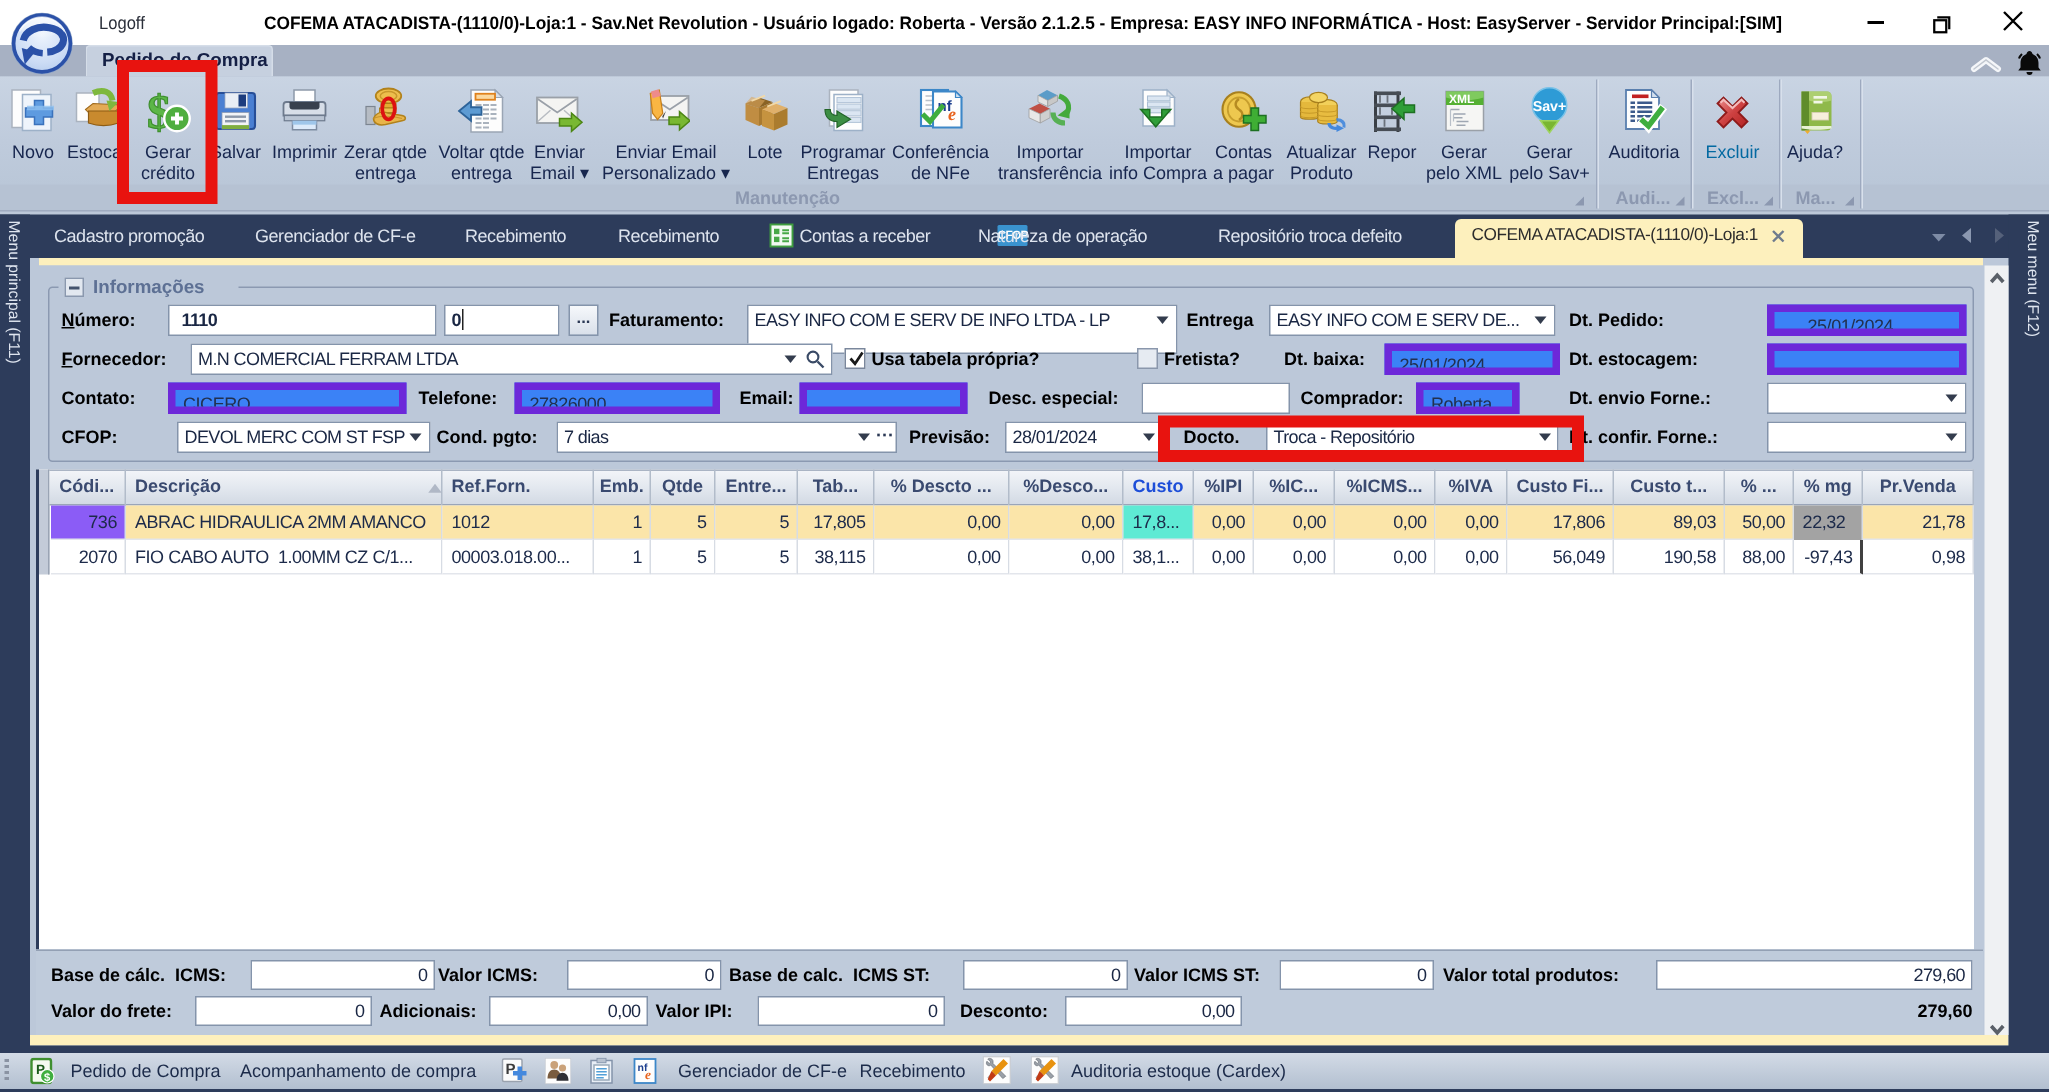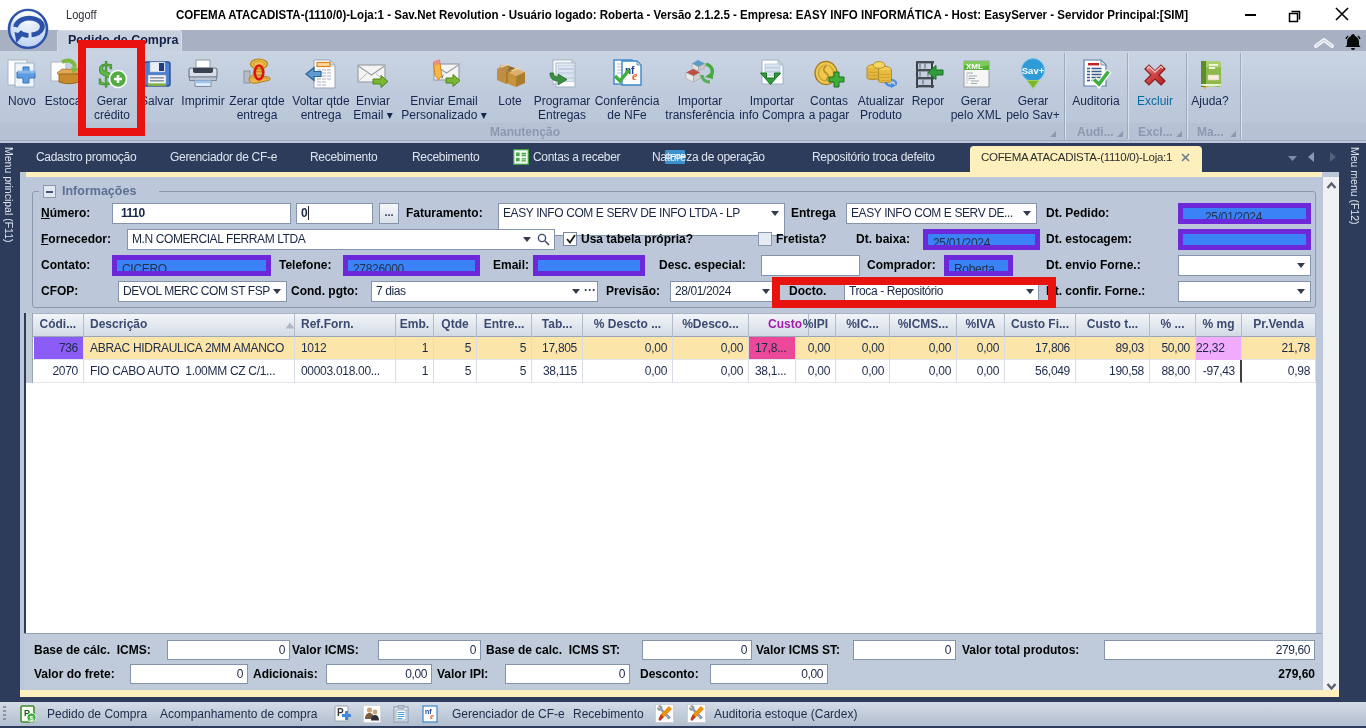--- a/index.html
+++ b/index.html
@@ -450,21 +450,21 @@
 <div class="abs" style="left:33px;top:313px;width:1283px;height:24px;background:linear-gradient(#f2f4f8,#e3e8ef 50%,#d3dae4);border-top:1px solid #aab4c4;border-bottom:1px solid #9aa5b8;"></div>
 <div class="abs" style="left:33.5px;top:313px;width:50.5px;height:24px;border-right:1px solid #b2bcca;font-size:12px;font-weight:bold;color:#3a4a70;line-height:23px;text-align:left;padding-left:6px;white-space:nowrap;overflow:hidden;">Códi...</div>
 <div class="abs" style="left:84px;top:313px;width:211px;height:24px;border-right:1px solid #b2bcca;font-size:12px;font-weight:bold;color:#3a4a70;line-height:23px;text-align:left;padding-left:6px;white-space:nowrap;overflow:hidden;">Descrição</div>
 <div class="abs" style="left:295px;top:313px;width:101px;height:24px;border-right:1px solid #b2bcca;font-size:12px;font-weight:bold;color:#3a4a70;line-height:23px;text-align:left;padding-left:6px;white-space:nowrap;overflow:hidden;">Ref.Forn.</div>
 <div class="abs" style="left:396px;top:313px;width:38px;height:24px;border-right:1px solid #b2bcca;font-size:12px;font-weight:bold;color:#3a4a70;line-height:23px;text-align:center;padding-left:0px;white-space:nowrap;overflow:hidden;">Emb.</div>
 <div class="abs" style="left:434px;top:313px;width:43px;height:24px;border-right:1px solid #b2bcca;font-size:12px;font-weight:bold;color:#3a4a70;line-height:23px;text-align:center;padding-left:0px;white-space:nowrap;overflow:hidden;">Qtde</div>
 <div class="abs" style="left:477px;top:313px;width:55px;height:24px;border-right:1px solid #b2bcca;font-size:12px;font-weight:bold;color:#3a4a70;line-height:23px;text-align:center;padding-left:0px;white-space:nowrap;overflow:hidden;">Entre...</div>
 <div class="abs" style="left:532px;top:313px;width:51px;height:24px;border-right:1px solid #b2bcca;font-size:12px;font-weight:bold;color:#3a4a70;line-height:23px;text-align:center;padding-left:0px;white-space:nowrap;overflow:hidden;">Tab...</div>
 <div class="abs" style="left:583px;top:313px;width:90px;height:24px;border-right:1px solid #b2bcca;font-size:12px;font-weight:bold;color:#3a4a70;line-height:23px;text-align:center;padding-left:0px;white-space:nowrap;overflow:hidden;">% Descto ...</div>
 <div class="abs" style="left:673px;top:313px;width:76px;height:24px;border-right:1px solid #b2bcca;font-size:12px;font-weight:bold;color:#3a4a70;line-height:23px;text-align:center;padding-left:0px;white-space:nowrap;overflow:hidden;">%Desco...</div>
-<div class="abs" style="left:749px;top:313px;width:47px;height:24px;border-right:1px solid #b2bcca;font-size:12px;font-weight:bold;color:#a21caf;line-height:23px;text-align:center;padding-left:0px;white-space:nowrap;overflow:hidden;margin-left:13px;">Custo</div>
+<div class="abs" style="left:749px;top:313px;width:47px;height:24px;border-right:1px solid #b2bcca;font-size:12px;font-weight:bold;color:#1d4ed8;line-height:23px;text-align:center;padding-left:0px;white-space:nowrap;overflow:hidden;">Custo</div>
 <div class="abs" style="left:796px;top:313px;width:40px;height:24px;border-right:1px solid #b2bcca;font-size:12px;font-weight:bold;color:#3a4a70;line-height:23px;text-align:center;padding-left:0px;white-space:nowrap;overflow:hidden;">%IPI</div>
 <div class="abs" style="left:836px;top:313px;width:54px;height:24px;border-right:1px solid #b2bcca;font-size:12px;font-weight:bold;color:#3a4a70;line-height:23px;text-align:center;padding-left:0px;white-space:nowrap;overflow:hidden;">%IC...</div>
 <div class="abs" style="left:890px;top:313px;width:67px;height:24px;border-right:1px solid #b2bcca;font-size:12px;font-weight:bold;color:#3a4a70;line-height:23px;text-align:center;padding-left:0px;white-space:nowrap;overflow:hidden;">%ICMS...</div>
 <div class="abs" style="left:957px;top:313px;width:48px;height:24px;border-right:1px solid #b2bcca;font-size:12px;font-weight:bold;color:#3a4a70;line-height:23px;text-align:center;padding-left:0px;white-space:nowrap;overflow:hidden;">%IVA</div>
 <div class="abs" style="left:1005px;top:313px;width:71px;height:24px;border-right:1px solid #b2bcca;font-size:12px;font-weight:bold;color:#3a4a70;line-height:23px;text-align:center;padding-left:0px;white-space:nowrap;overflow:hidden;">Custo Fi...</div>
 <div class="abs" style="left:1076px;top:313px;width:74px;height:24px;border-right:1px solid #b2bcca;font-size:12px;font-weight:bold;color:#3a4a70;line-height:23px;text-align:center;padding-left:0px;white-space:nowrap;overflow:hidden;">Custo t...</div>
 <div class="abs" style="left:1150px;top:313px;width:46px;height:24px;border-right:1px solid #b2bcca;font-size:12px;font-weight:bold;color:#3a4a70;line-height:23px;text-align:center;padding-left:0px;white-space:nowrap;overflow:hidden;">% ...</div>
 <div class="abs" style="left:1196px;top:313px;width:46px;height:24px;border-right:1px solid #b2bcca;font-size:12px;font-weight:bold;color:#3a4a70;line-height:23px;text-align:center;padding-left:0px;white-space:nowrap;overflow:hidden;">% mg</div>
 <div class="abs" style="left:1242px;top:313px;width:74px;height:24px;border-right:1px solid #b2bcca;font-size:12px;font-weight:bold;color:#3a4a70;line-height:23px;text-align:center;padding-left:0px;white-space:nowrap;overflow:hidden;">Pr.Venda</div>
 <svg style="left:285px;top:322px;" width="10" height="7" viewBox="0 0 10 7">
@@ -472,29 +472,29 @@
   </svg>
 <div class="abs" style="left:33.5px;top:337px;width:50.5px;height:23px;background:#8b5cf6;border-right:1px solid #d7dce4;border-bottom:1px solid #e3e6ec;font-size:12px;letter-spacing:-0.3px;color:#1c2a4a;line-height:22px;text-align:right;padding-right:5px;white-space:nowrap;overflow:hidden;">736</div>
 <div class="abs" style="left:84px;top:337px;width:211px;height:23px;background:#fbe5a9;border-right:1px solid #d7dce4;border-bottom:1px solid #e3e6ec;font-size:12px;letter-spacing:-0.3px;color:#1c2a4a;line-height:22px;text-align:left;padding-left:6px;white-space:nowrap;overflow:hidden;">ABRAC HIDRAULICA 2MM AMANCO</div>
 <div class="abs" style="left:295px;top:337px;width:101px;height:23px;background:#fbe5a9;border-right:1px solid #d7dce4;border-bottom:1px solid #e3e6ec;font-size:12px;letter-spacing:-0.3px;color:#1c2a4a;line-height:22px;text-align:left;padding-left:6px;white-space:nowrap;overflow:hidden;">1012</div>
 <div class="abs" style="left:396px;top:337px;width:38px;height:23px;background:#fbe5a9;border-right:1px solid #d7dce4;border-bottom:1px solid #e3e6ec;font-size:12px;letter-spacing:-0.3px;color:#1c2a4a;line-height:22px;text-align:right;padding-right:5px;white-space:nowrap;overflow:hidden;">1</div>
 <div class="abs" style="left:434px;top:337px;width:43px;height:23px;background:#fbe5a9;border-right:1px solid #d7dce4;border-bottom:1px solid #e3e6ec;font-size:12px;letter-spacing:-0.3px;color:#1c2a4a;line-height:22px;text-align:right;padding-right:5px;white-space:nowrap;overflow:hidden;">5</div>
 <div class="abs" style="left:477px;top:337px;width:55px;height:23px;background:#fbe5a9;border-right:1px solid #d7dce4;border-bottom:1px solid #e3e6ec;font-size:12px;letter-spacing:-0.3px;color:#1c2a4a;line-height:22px;text-align:right;padding-right:5px;white-space:nowrap;overflow:hidden;">5</div>
 <div class="abs" style="left:532px;top:337px;width:51px;height:23px;background:#fbe5a9;border-right:1px solid #d7dce4;border-bottom:1px solid #e3e6ec;font-size:12px;letter-spacing:-0.3px;color:#1c2a4a;line-height:22px;text-align:right;padding-right:5px;white-space:nowrap;overflow:hidden;">17,805</div>
 <div class="abs" style="left:583px;top:337px;width:90px;height:23px;background:#fbe5a9;border-right:1px solid #d7dce4;border-bottom:1px solid #e3e6ec;font-size:12px;letter-spacing:-0.3px;color:#1c2a4a;line-height:22px;text-align:right;padding-right:5px;white-space:nowrap;overflow:hidden;">0,00</div>
 <div class="abs" style="left:673px;top:337px;width:76px;height:23px;background:#fbe5a9;border-right:1px solid #d7dce4;border-bottom:1px solid #e3e6ec;font-size:12px;letter-spacing:-0.3px;color:#1c2a4a;line-height:22px;text-align:right;padding-right:5px;white-space:nowrap;overflow:hidden;">0,00</div>
-<div class="abs" style="left:749px;top:337px;width:47px;height:23px;background:#ec4899;border-right:1px solid #d7dce4;border-bottom:1px solid #e3e6ec;font-size:12px;letter-spacing:-0.3px;color:#1c2a4a;line-height:22px;text-align:left;padding-left:6px;white-space:nowrap;overflow:hidden;">17,8...</div>
+<div class="abs" style="left:749px;top:337px;width:47px;height:23px;background:#5eead4;border-right:1px solid #d7dce4;border-bottom:1px solid #e3e6ec;font-size:12px;letter-spacing:-0.3px;color:#1c2a4a;line-height:22px;text-align:left;padding-left:6px;white-space:nowrap;overflow:hidden;">17,8...</div>
 <div class="abs" style="left:796px;top:337px;width:40px;height:23px;background:#fbe5a9;border-right:1px solid #d7dce4;border-bottom:1px solid #e3e6ec;font-size:12px;letter-spacing:-0.3px;color:#1c2a4a;line-height:22px;text-align:right;padding-right:5px;white-space:nowrap;overflow:hidden;">0,00</div>
 <div class="abs" style="left:836px;top:337px;width:54px;height:23px;background:#fbe5a9;border-right:1px solid #d7dce4;border-bottom:1px solid #e3e6ec;font-size:12px;letter-spacing:-0.3px;color:#1c2a4a;line-height:22px;text-align:right;padding-right:5px;white-space:nowrap;overflow:hidden;">0,00</div>
 <div class="abs" style="left:890px;top:337px;width:67px;height:23px;background:#fbe5a9;border-right:1px solid #d7dce4;border-bottom:1px solid #e3e6ec;font-size:12px;letter-spacing:-0.3px;color:#1c2a4a;line-height:22px;text-align:right;padding-right:5px;white-space:nowrap;overflow:hidden;">0,00</div>
 <div class="abs" style="left:957px;top:337px;width:48px;height:23px;background:#fbe5a9;border-right:1px solid #d7dce4;border-bottom:1px solid #e3e6ec;font-size:12px;letter-spacing:-0.3px;color:#1c2a4a;line-height:22px;text-align:right;padding-right:5px;white-space:nowrap;overflow:hidden;">0,00</div>
 <div class="abs" style="left:1005px;top:337px;width:71px;height:23px;background:#fbe5a9;border-right:1px solid #d7dce4;border-bottom:1px solid #e3e6ec;font-size:12px;letter-spacing:-0.3px;color:#1c2a4a;line-height:22px;text-align:right;padding-right:5px;white-space:nowrap;overflow:hidden;">17,806</div>
 <div class="abs" style="left:1076px;top:337px;width:74px;height:23px;background:#fbe5a9;border-right:1px solid #d7dce4;border-bottom:1px solid #e3e6ec;font-size:12px;letter-spacing:-0.3px;color:#1c2a4a;line-height:22px;text-align:right;padding-right:5px;white-space:nowrap;overflow:hidden;">89,03</div>
 <div class="abs" style="left:1150px;top:337px;width:46px;height:23px;background:#fbe5a9;border-right:1px solid #d7dce4;border-bottom:1px solid #e3e6ec;font-size:12px;letter-spacing:-0.3px;color:#1c2a4a;line-height:22px;text-align:right;padding-right:5px;white-space:nowrap;overflow:hidden;">50,00</div>
-<div class="abs" style="left:1196px;top:337px;width:46px;height:38px;background:#f0abfc;border-right:1px solid #d7dce4;border-bottom:1px solid #e3e6ec;font-size:12px;letter-spacing:-0.3px;color:#1c2a4a;line-height:22px;text-align:left;padding-right:5px;white-space:nowrap;overflow:hidden;">22,32</div>
+<div class="abs" style="left:1196px;top:337px;width:46px;height:38px;background:#a3a3a3;border-right:1px solid #d7dce4;border-bottom:1px solid #e3e6ec;font-size:12px;letter-spacing:-0.3px;color:#1c2a4a;line-height:22px;text-align:center;padding-right:5px;white-space:nowrap;overflow:hidden;">22,32</div>
 <div class="abs" style="left:1242px;top:337px;width:74px;height:23px;background:#fbe5a9;border-right:1px solid #d7dce4;border-bottom:1px solid #e3e6ec;font-size:12px;letter-spacing:-0.3px;color:#1c2a4a;line-height:22px;text-align:right;padding-right:5px;white-space:nowrap;overflow:hidden;">21,78</div>
 <div class="abs" style="left:33.5px;top:360px;width:50.5px;height:23px;background:#ffffff;border-right:1px solid #d7dce4;border-bottom:1px solid #e3e6ec;font-size:12px;letter-spacing:-0.3px;color:#1c2a4a;line-height:22px;text-align:right;padding-right:5px;white-space:nowrap;overflow:hidden;">2070</div>
 <div class="abs" style="left:84px;top:360px;width:211px;height:23px;background:#ffffff;border-right:1px solid #d7dce4;border-bottom:1px solid #e3e6ec;font-size:12px;letter-spacing:-0.3px;color:#1c2a4a;line-height:22px;text-align:left;padding-left:6px;white-space:nowrap;overflow:hidden;">FIO CABO AUTO&nbsp; 1.00MM CZ C/1...</div>
 <div class="abs" style="left:295px;top:360px;width:101px;height:23px;background:#ffffff;border-right:1px solid #d7dce4;border-bottom:1px solid #e3e6ec;font-size:12px;letter-spacing:-0.3px;color:#1c2a4a;line-height:22px;text-align:left;padding-left:6px;white-space:nowrap;overflow:hidden;">00003.018.00...</div>
 <div class="abs" style="left:396px;top:360px;width:38px;height:23px;background:#ffffff;border-right:1px solid #d7dce4;border-bottom:1px solid #e3e6ec;font-size:12px;letter-spacing:-0.3px;color:#1c2a4a;line-height:22px;text-align:right;padding-right:5px;white-space:nowrap;overflow:hidden;">1</div>
 <div class="abs" style="left:434px;top:360px;width:43px;height:23px;background:#ffffff;border-right:1px solid #d7dce4;border-bottom:1px solid #e3e6ec;font-size:12px;letter-spacing:-0.3px;color:#1c2a4a;line-height:22px;text-align:right;padding-right:5px;white-space:nowrap;overflow:hidden;">5</div>
 <div class="abs" style="left:477px;top:360px;width:55px;height:23px;background:#ffffff;border-right:1px solid #d7dce4;border-bottom:1px solid #e3e6ec;font-size:12px;letter-spacing:-0.3px;color:#1c2a4a;line-height:22px;text-align:right;padding-right:5px;white-space:nowrap;overflow:hidden;">5</div>
 <div class="abs" style="left:532px;top:360px;width:51px;height:23px;background:#ffffff;border-right:1px solid #d7dce4;border-bottom:1px solid #e3e6ec;font-size:12px;letter-spacing:-0.3px;color:#1c2a4a;line-height:22px;text-align:right;padding-right:5px;white-space:nowrap;overflow:hidden;">38,115</div>
 <div class="abs" style="left:583px;top:360px;width:90px;height:23px;background:#ffffff;border-right:1px solid #d7dce4;border-bottom:1px solid #e3e6ec;font-size:12px;letter-spacing:-0.3px;color:#1c2a4a;line-height:22px;text-align:right;padding-right:5px;white-space:nowrap;overflow:hidden;">0,00</div>
 <div class="abs" style="left:673px;top:360px;width:76px;height:23px;background:#ffffff;border-right:1px solid #d7dce4;border-bottom:1px solid #e3e6ec;font-size:12px;letter-spacing:-0.3px;color:#1c2a4a;line-height:22px;text-align:right;padding-right:5px;white-space:nowrap;overflow:hidden;">0,00</div>

